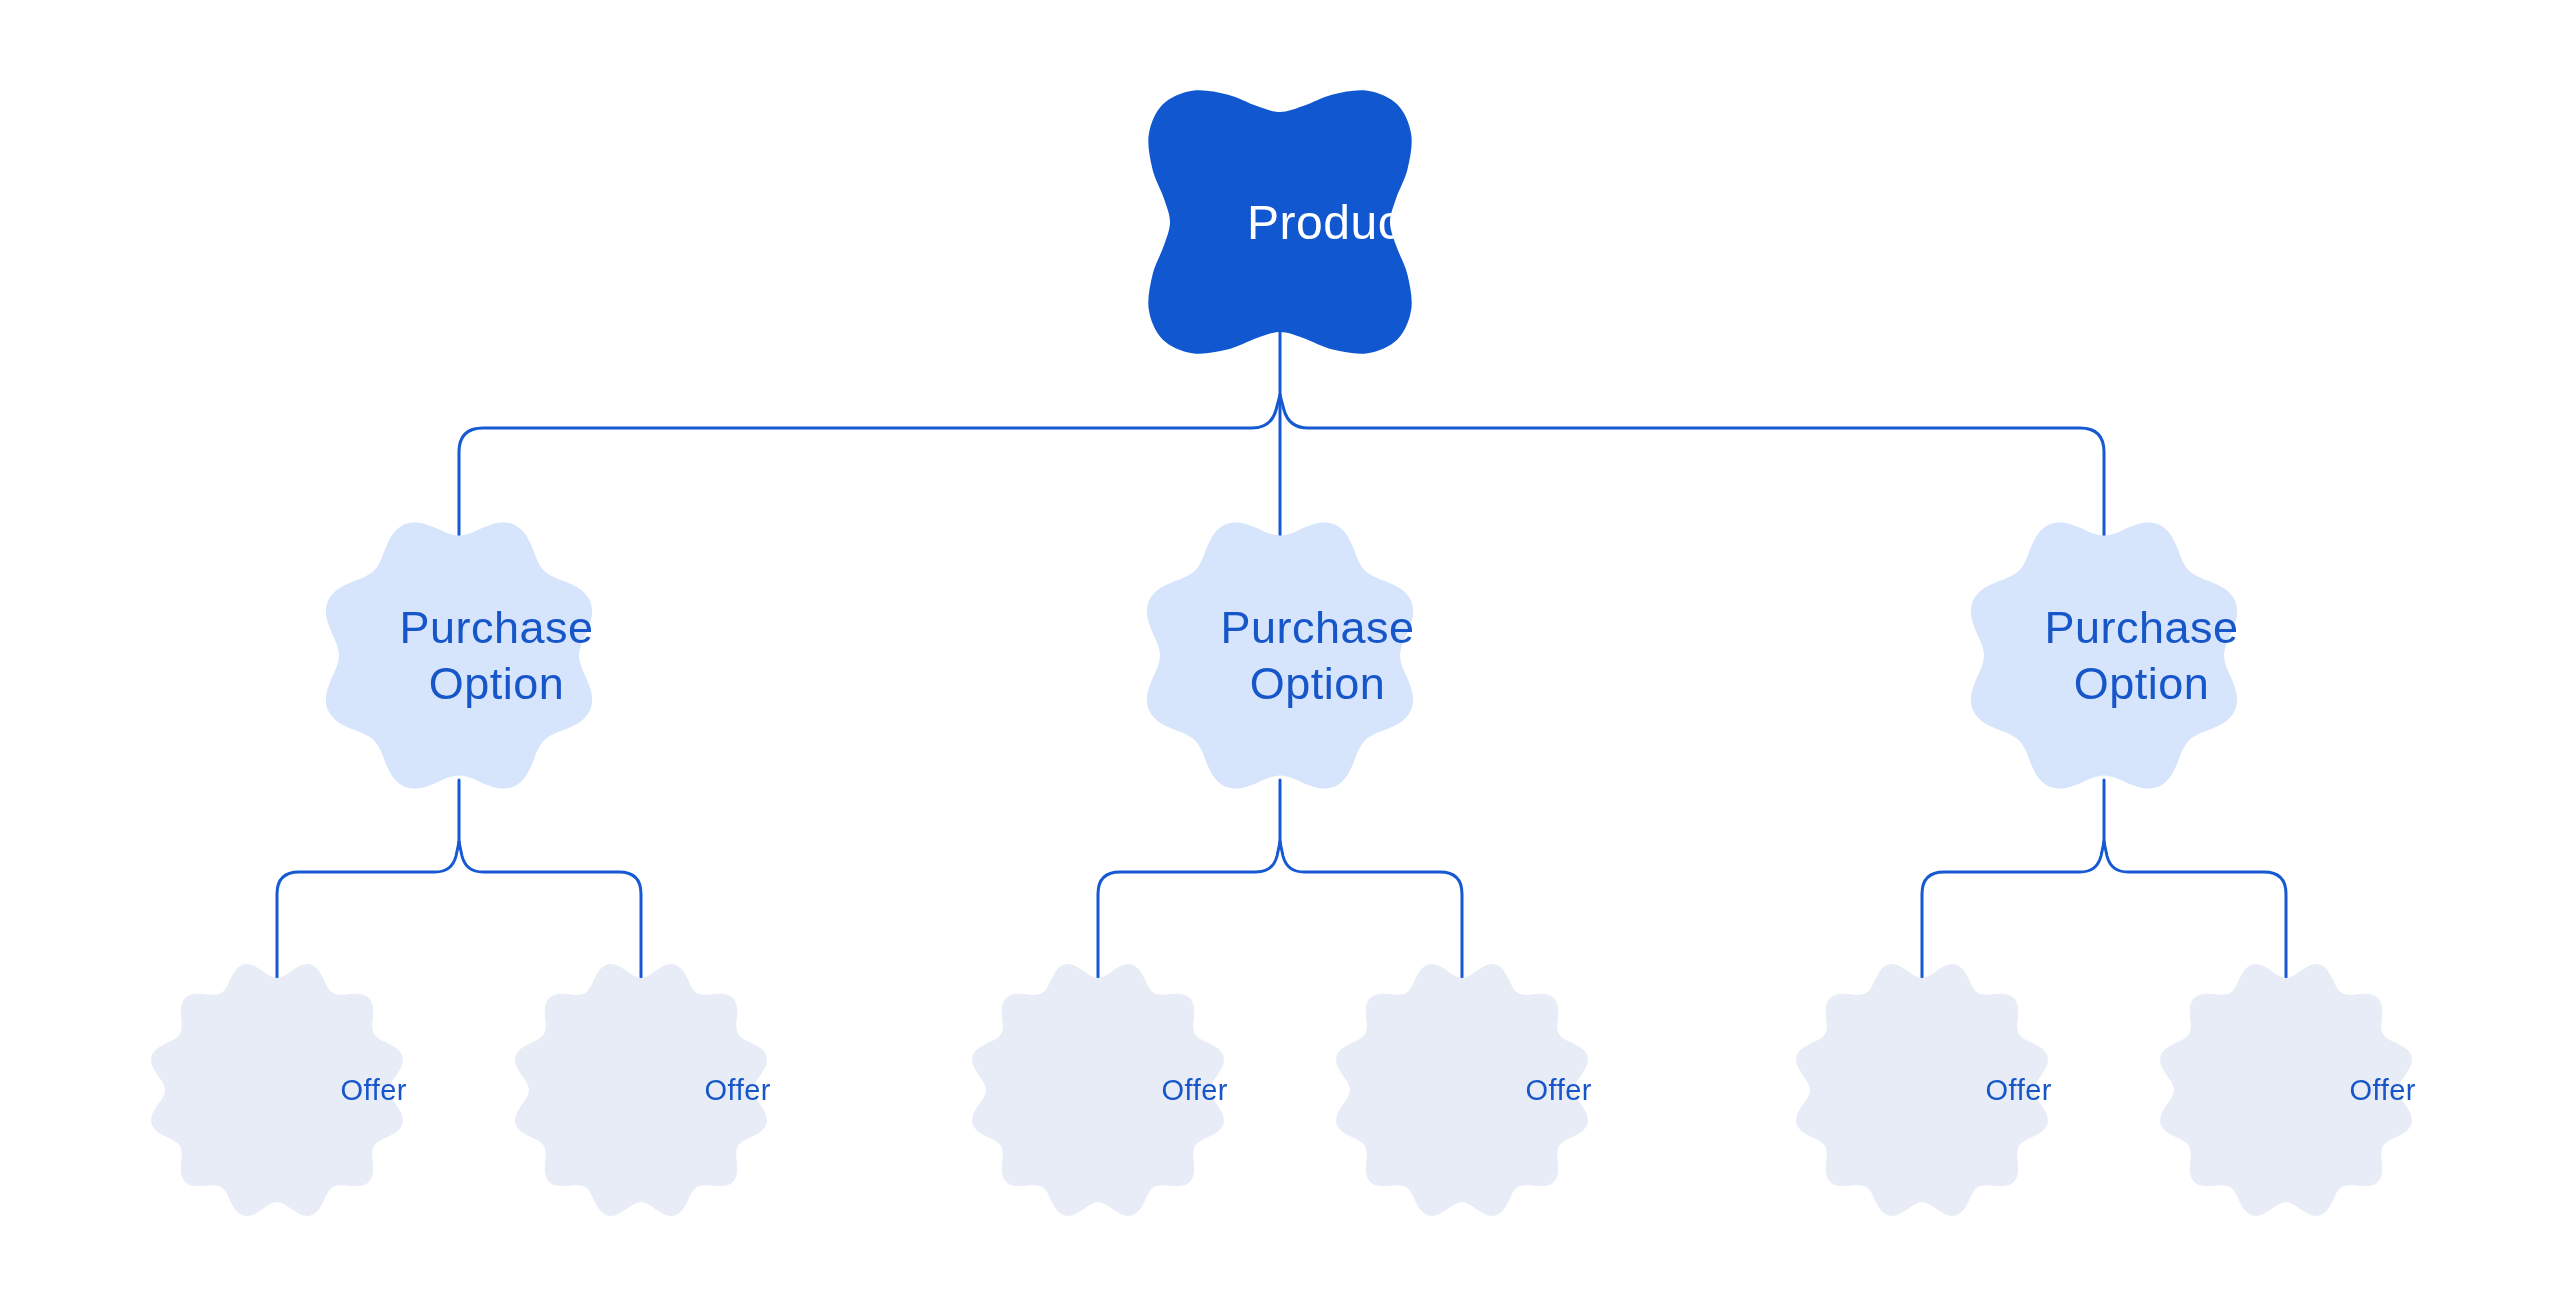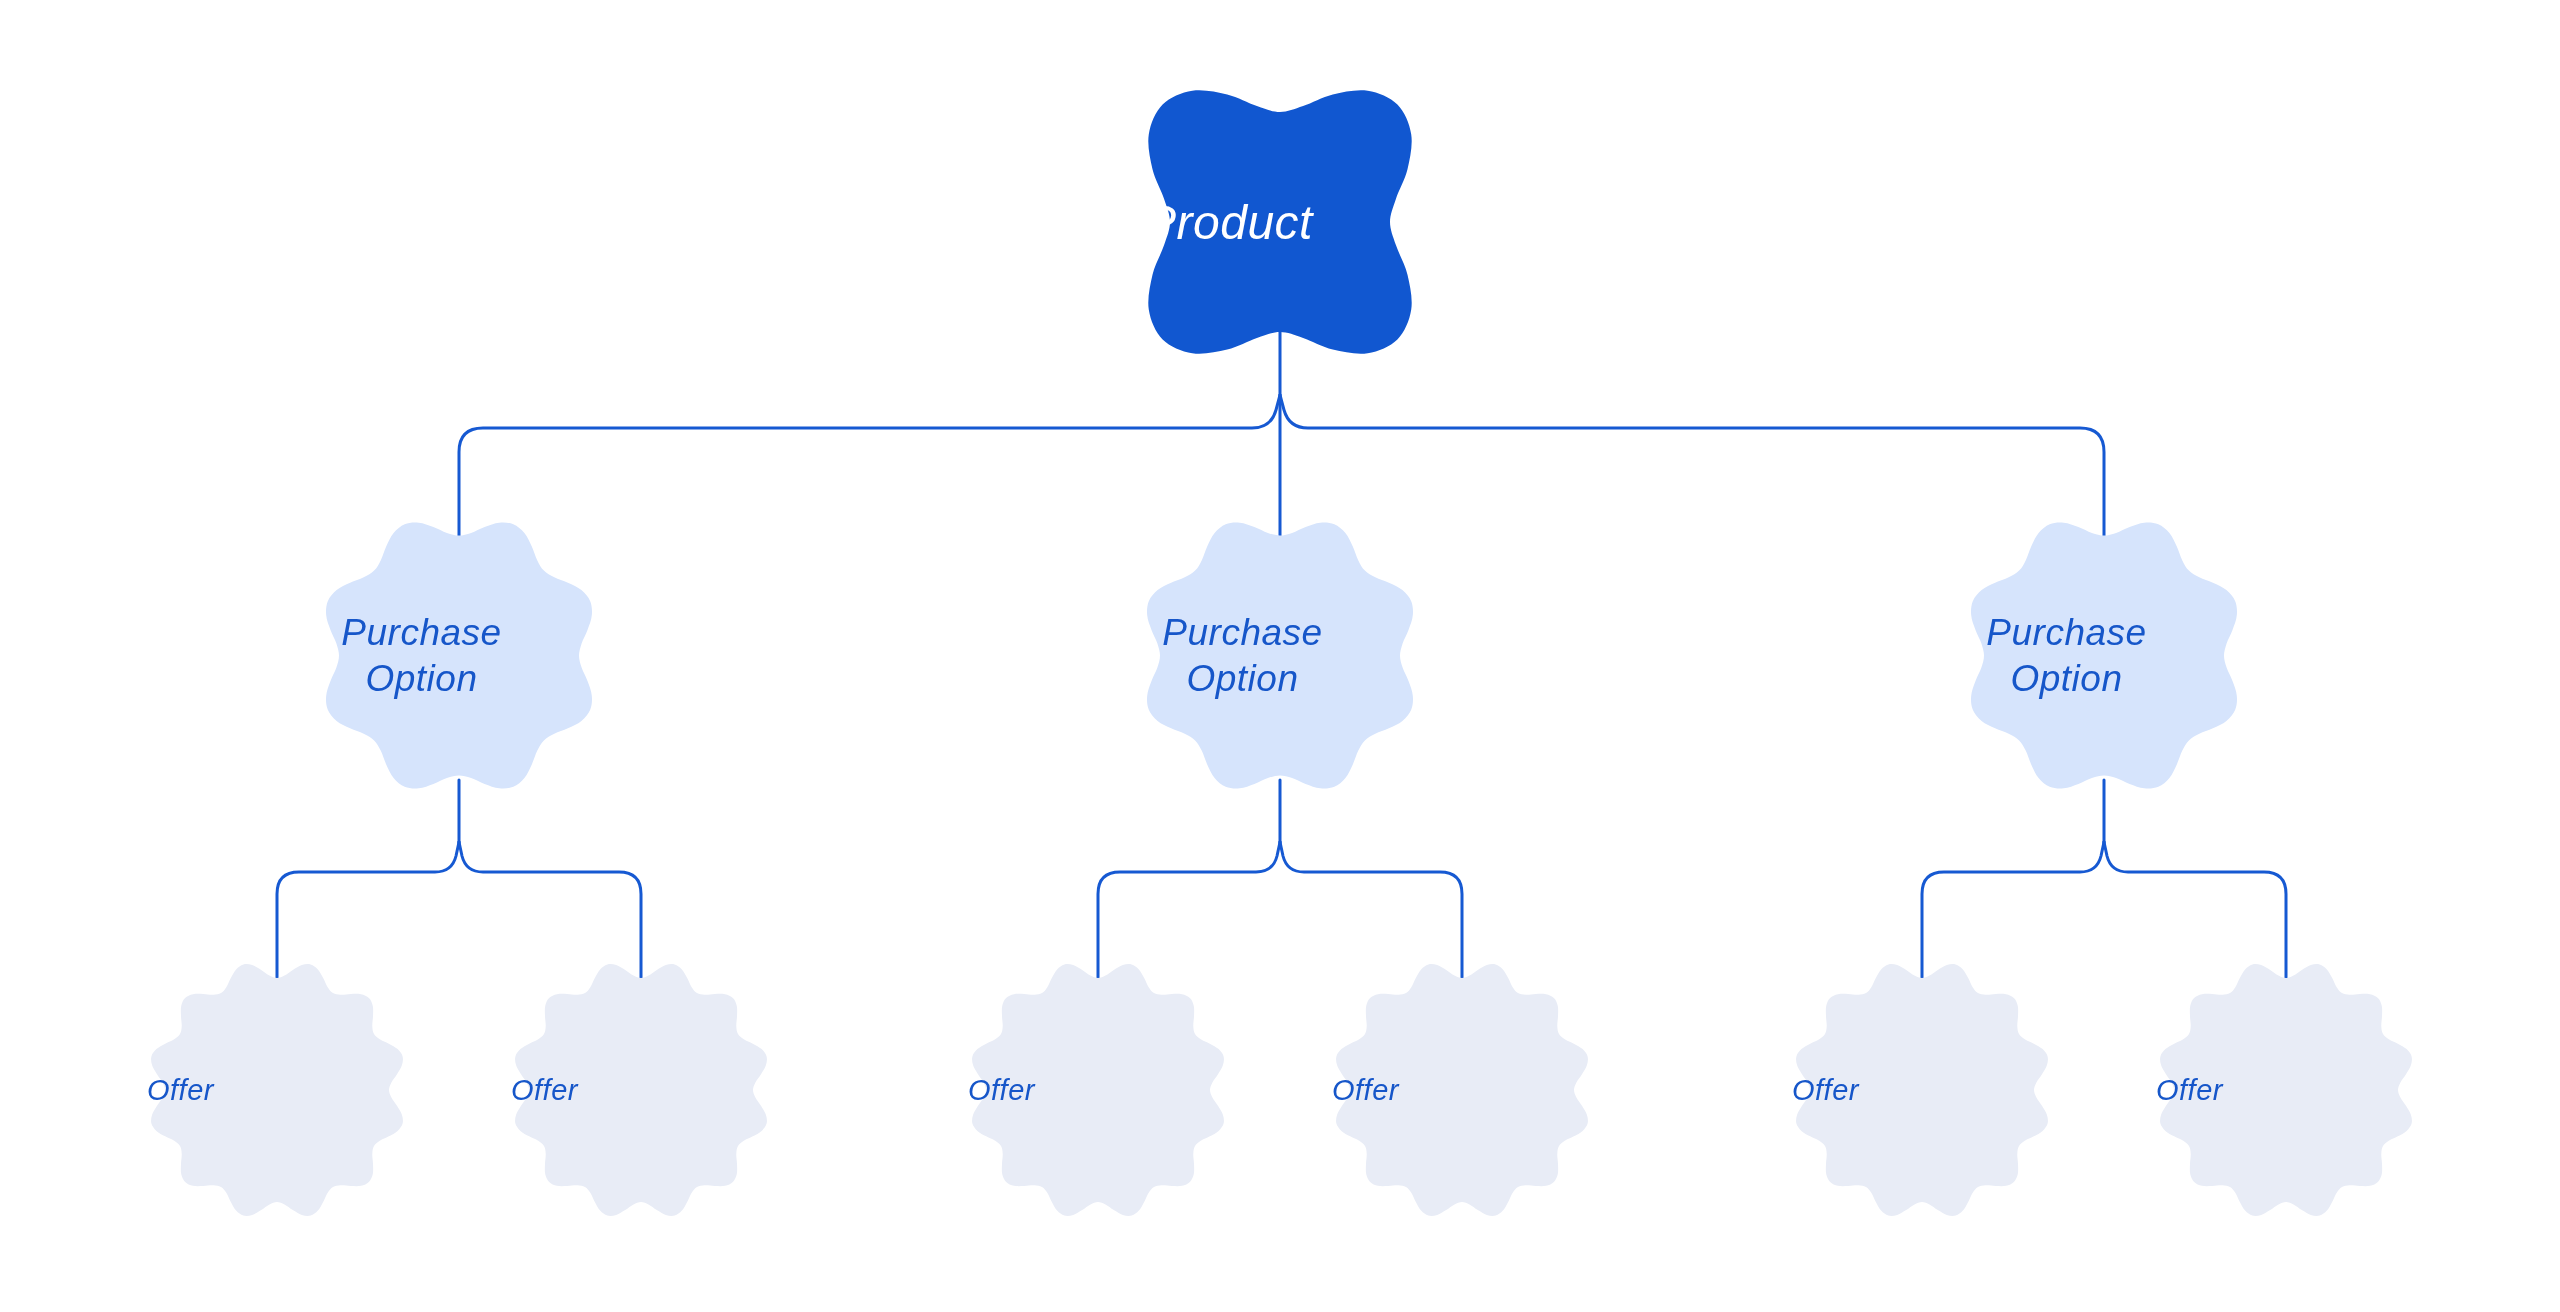--- a/index.html
+++ b/index.html
@@ -25,22 +25,21 @@
     fill: none;
     stroke: var(--connector, #1659d2);
     stroke-width: 3;
     stroke-linecap: round;
     stroke-linejoin: round;
   }
   .node {
     position: absolute;
     display: flex;
     align-items: center;
-    justify-content: flex-start;
-    font-style: italic;
+    justify-content: flex-end;
   }
   .node > svg {
     position: absolute;
     left: 0; top: 0;
     width: 100%;
     height: 100%;
     overflow: visible;
   }
   .node .label {
     position: relative;
@@ -51,21 +50,21 @@
   }
   .node-root path  { fill: var(--root-fill, #1157d0); }
   .node-po  path   { fill: var(--purchase-option-fill, #d6e4fc); }
   .node-offer path { fill: var(--offer-fill, #e8ecf6); }
   .node-root .label {
     color: var(--root-text, #ffffff);
     font-size: 48px;
   }
   .node-po .label {
     color: var(--label-text, #1656c9);
-    font-size: 37px;
+    font-size: 45px;
     line-height: 1.24;
     max-width: 215px;
   }
   .node-offer .label {
     color: var(--label-text, #1656c9);
     font-size: 29px;
   }
 </style>
 </head>
 <body>

